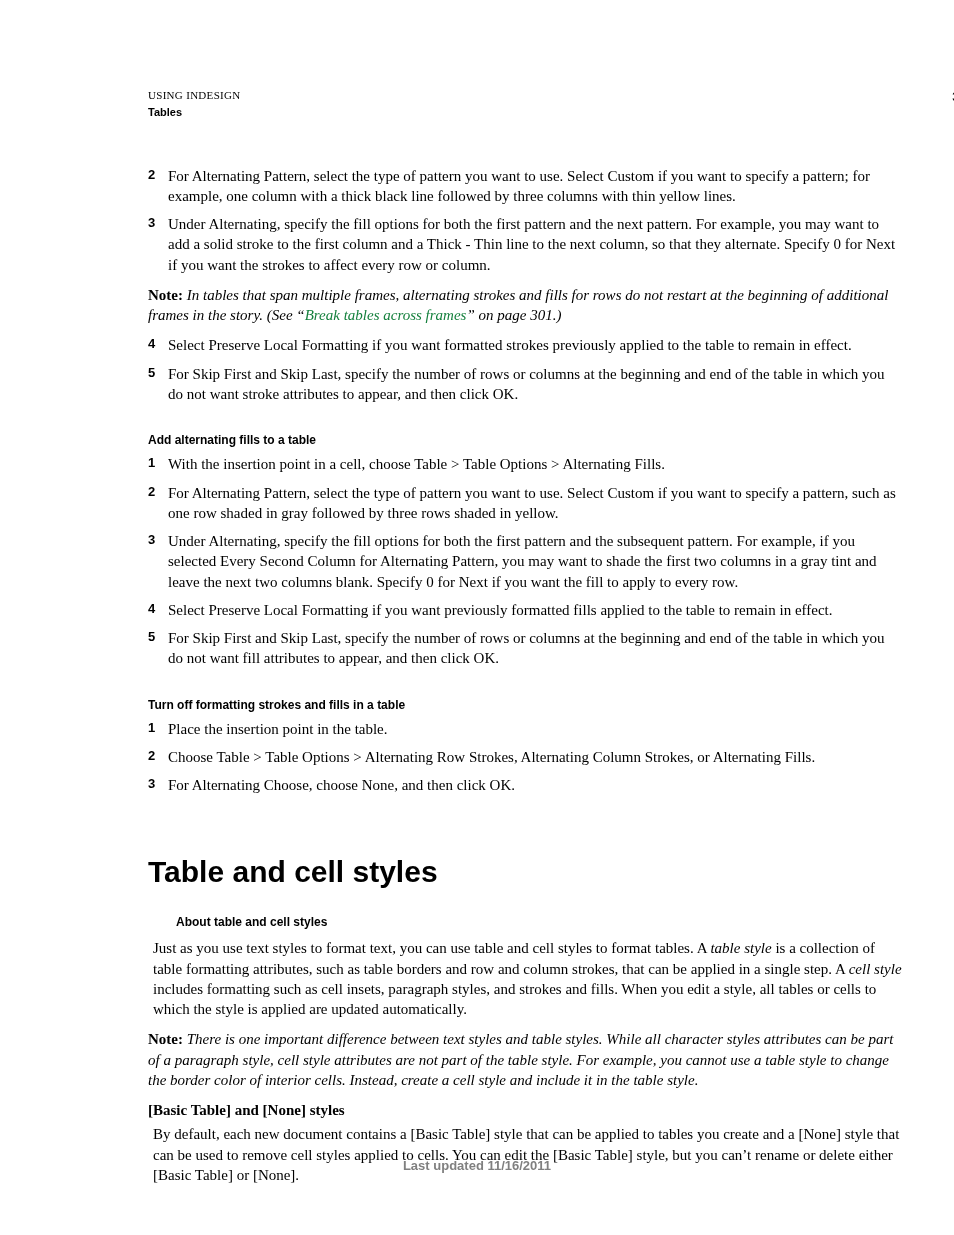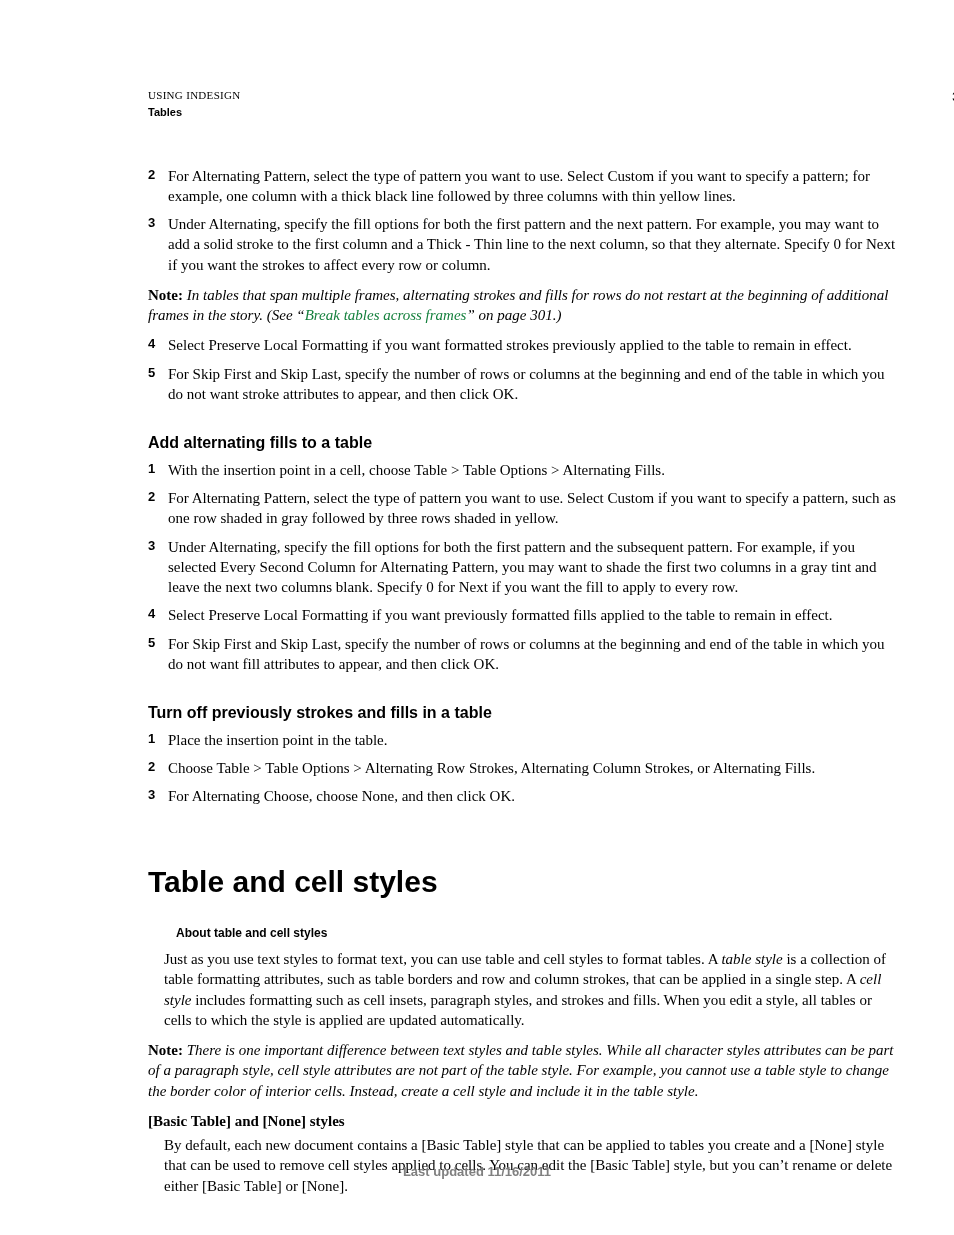--- a/index.html
+++ b/index.html
@@ -68,47 +68,47 @@
   }
   .note {
     margin: 10px 0 10px 0;
     font-style: italic;
   }
   .note b { font-style: normal; font-weight: bold; }
   .link { color: #15803d; font-style: italic; }
   .h3 {
     font-family: "Myriad Pro", Arial, Helvetica, sans-serif;
     font-weight: bold;
-    font-size: 16px;
+    font-size: 12px;
     margin-top: 28px;
     margin-bottom: 6px;
   }
   .h1 {
     font-family: "Myriad Pro", Arial, Helvetica, sans-serif;
     font-weight: bold;
     font-size: 30px;
     margin-top: 56px;
     margin-bottom: 22px;
   }
   .h2 {
     font-family: "Myriad Pro", Arial, Helvetica, sans-serif;
     font-weight: bold;
     font-size: 12px;
     margin-top: 0;
     margin-bottom: 8px;
     margin-left: 28px;
   }
-  p { margin: 0 0 8px 16px; }
+  p { margin: 0 0 8px 5px; }
   .sub4 {
     font-weight: bold;
     margin-bottom: 4px;
   }
   .footer {
     position: absolute;
-    bottom: 54px;
+    bottom: 60px;
     left: 0;
     width: 100%;
     text-align: center;
     color: #808080;
     font-weight: bold;
     font-size: 13px;
     font-family: "Myriad Pro", Arial, Helvetica, sans-serif;
   }
   .it { font-style: italic; }
   .content { }
@@ -143,21 +143,21 @@
 
     <div class="h3">Add alternating fills to a table</div>
     <ol class="steps">
       <li><span class="num">1</span><span>With the insertion point in a cell, choose Table &gt; Table Options &gt; Alternating Fills.</span></li>
       <li><span class="num">2</span><span>For Alternating Pattern, select the type of pattern you want to use. Select Custom if you want to specify a pattern, such as one row shaded in gray followed by three rows shaded in yellow.</span></li>
       <li><span class="num">3</span><span>Under Alternating, specify the fill options for both the first pattern and the subsequent pattern. For example, if you selected Every Second Column for Alternating Pattern, you may want to shade the first two columns in a gray tint and leave the next two columns blank. Specify 0 for Next if you want the fill to apply to every row.</span></li>
       <li><span class="num">4</span><span>Select Preserve Local Formatting if you want previously formatted fills applied to the table to remain in effect.</span></li>
       <li><span class="num">5</span><span>For Skip First and Skip Last, specify the number of rows or columns at the beginning and end of the table in which you do not want fill attributes to appear, and then click OK.</span></li>
     </ol>
 
-    <div class="h3">Turn off previously strokes and fills in a table</div>
+    <div class="h3">Turn off formatting strokes and fills in a table</div>
     <ol class="steps">
       <li><span class="num">1</span><span>Place the insertion point in the table.</span></li>
       <li><span class="num">2</span><span>Choose Table &gt; Table Options &gt; Alternating Row Strokes, Alternating Column Strokes, or Alternating Fills.</span></li>
       <li><span class="num">3</span><span>For Alternating Choose, choose None, and then click OK.</span></li>
     </ol>
 
     <div class="h1">Table and cell styles</div>
 
     <div class="h2">About table and cell styles</div>
     <p>

